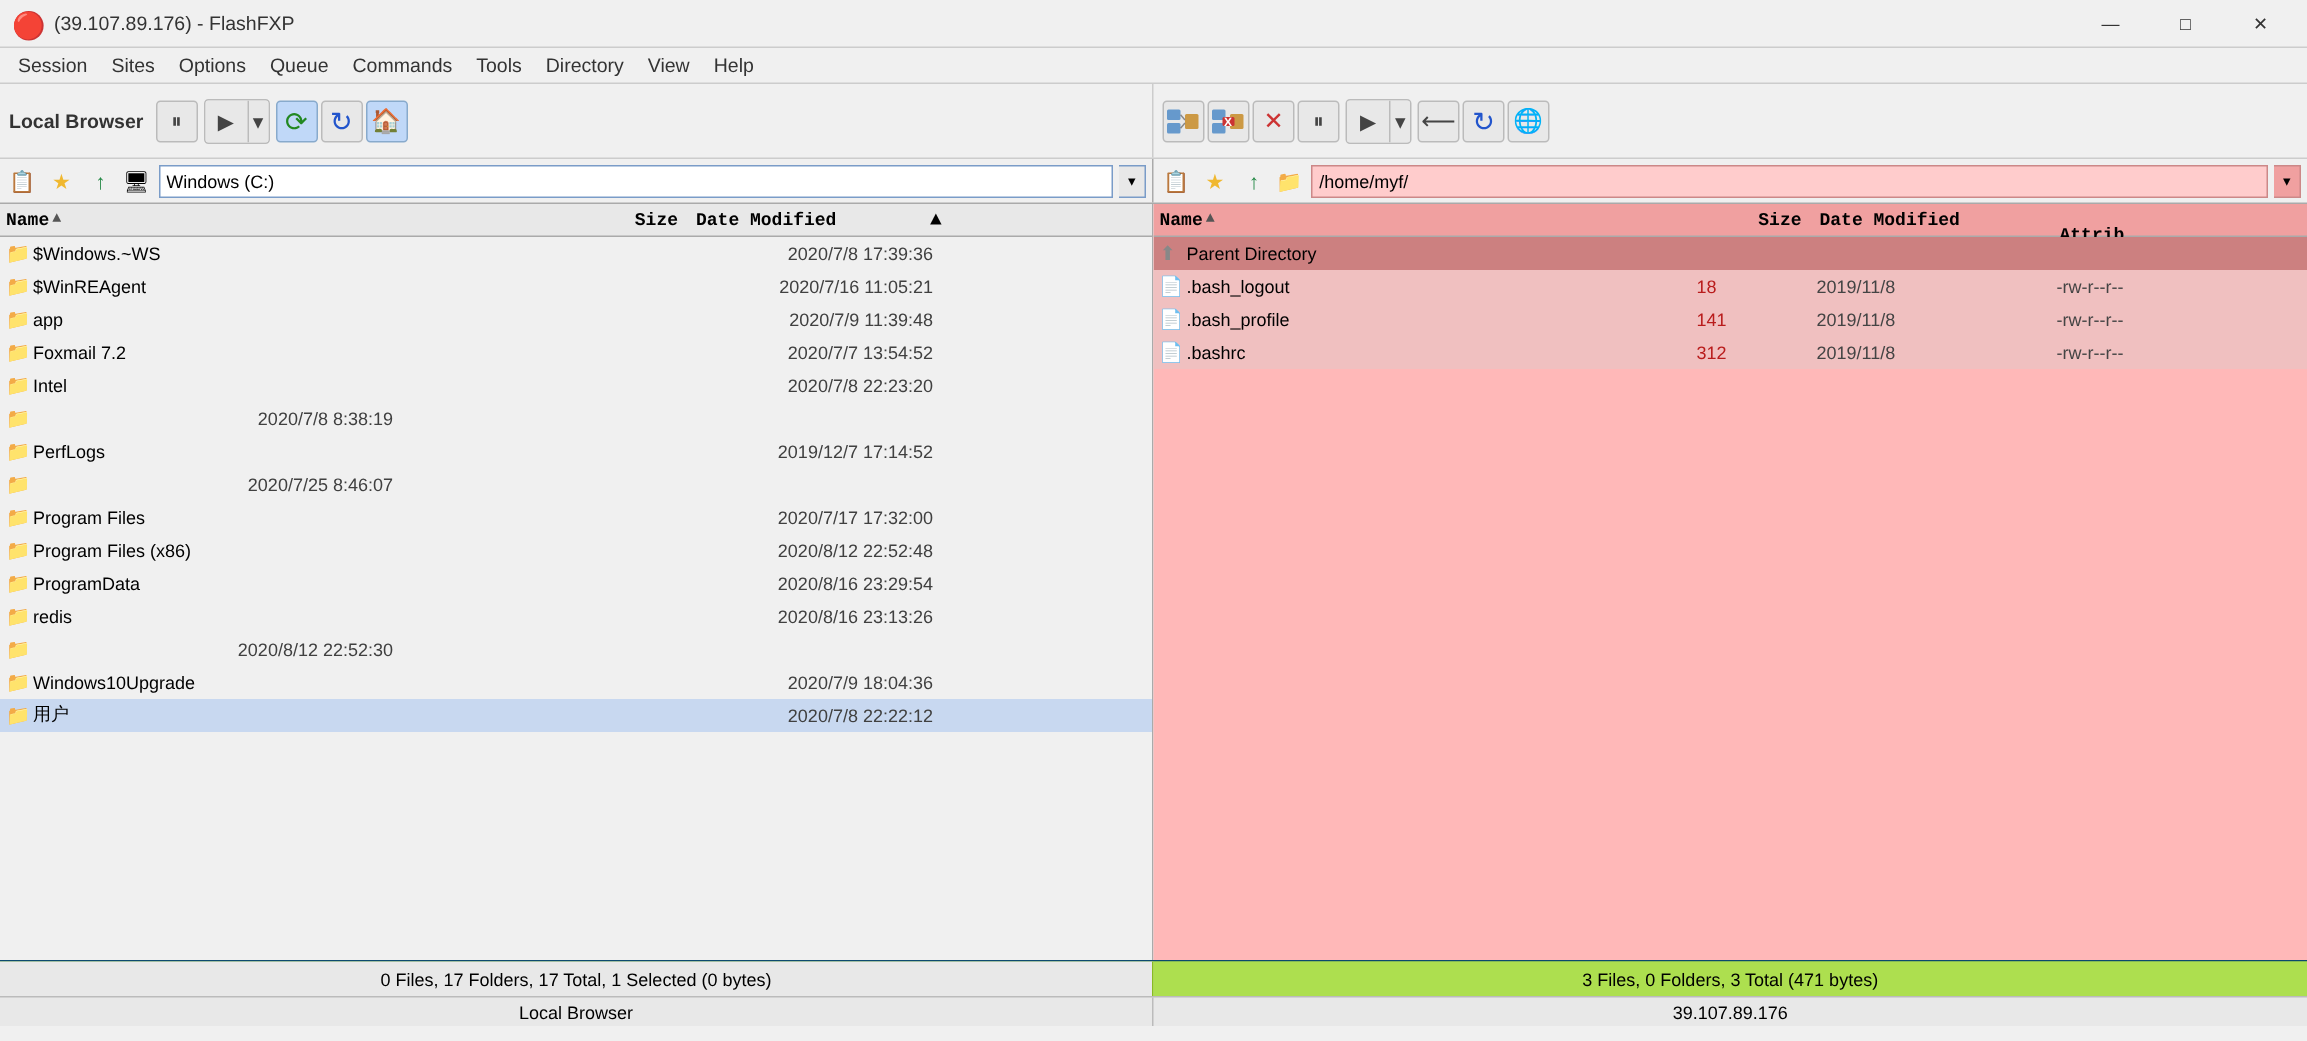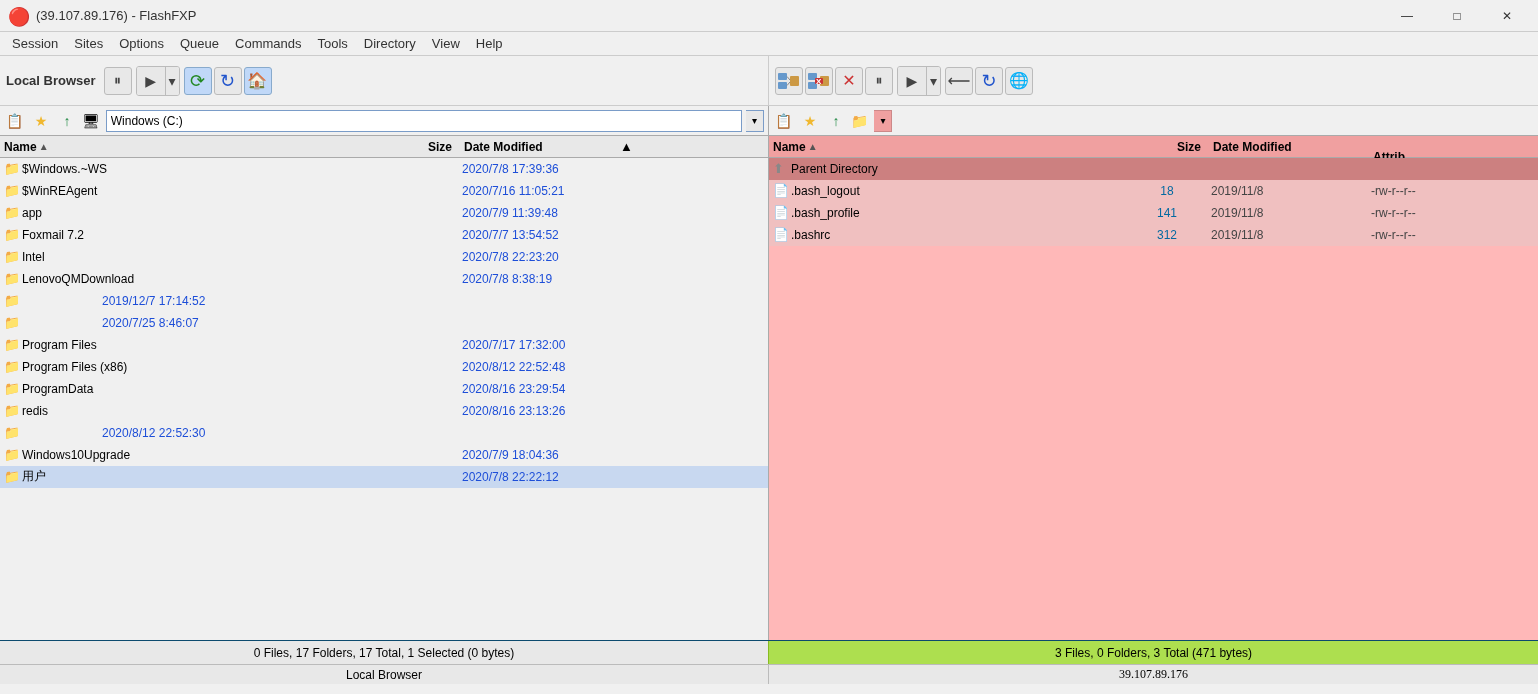--- a/index.html
+++ b/index.html
@@ -190,20 +190,21 @@
     }
 
     
     .panel-header {
       display: flex;
       align-items: center;
       background: #e8e8e8;
       border-bottom: 1px solid #aaa;
       height: 22px;
       flex-shrink: 0;
+      font-family: Liberation Mono, monospace;
     }
     .col-name { width: 380px; padding: 0 4px; display: flex; align-items: center; gap: 2px; font-size: 12px; font-weight: bold; }
     .col-size { width: 80px; text-align: right; padding: 0 8px; font-size: 12px; font-weight: bold; }
     .col-date { width: 160px; padding: 0 4px; font-size: 12px; font-weight: bold; }
     .col-scroll { width: 18px; }
 
     .remote-col-name { width: 360px; padding: 0 4px; display: flex; align-items: center; gap: 2px; font-size: 12px; font-weight: bold; }
     .remote-col-size { width: 80px; text-align: right; padding: 0 8px; font-size: 12px; font-weight: bold; }
     .remote-col-date { width: 160px; padding: 0 4px; font-size: 12px; font-weight: bold; }
     .remote-col-attrib { flex: 1; padding: 0 4px; font-size: 12px; font-weight: bold; margin-top: 20px; }
@@ -218,25 +219,25 @@
       display: flex;
       align-items: center;
       height: 22px;
       border-bottom: 1px solid transparent;
       cursor: pointer;
     }
 
     .file-icon { width: 18px; margin-left: 4px; font-size: 13px; flex-shrink: 0; }
     .file-name-cell { width: 360px; font-size: 12px; overflow: hidden; white-space: nowrap; text-overflow: ellipsis; padding-right: 4px; }
     .file-size-cell { width: 80px; text-align: right; padding-right: 8px; font-size: 12px; color: #444; }
-    .file-date-cell { width: 160px; font-size: 12px; color: #1d4ed8; }
+    .file-date-cell { width: 160px; font-size: 12px; color: #404040; text-align: right; }
 
     .remote-file-icon { width: 18px; margin-left: 4px; font-size: 13px; flex-shrink: 0; }
     .remote-file-name-cell { width: 340px; font-size: 12px; overflow: hidden; white-space: nowrap; text-overflow: ellipsis; padding-right: 4px; }
-    .remote-file-size-cell { width: 80px; text-align: center; padding-right: 8px; font-size: 12px; color: #0369a1; }
+    .remote-file-size-cell { width: 80px; text-align: left; padding-right: 8px; font-size: 12px; color: #b91c1c; }
     .remote-file-date-cell { width: 160px; font-size: 12px; color: #444; }
     .remote-file-attrib-cell { flex: 1; font-size: 12px; color: #444; }
 
     
     #status-area {
       display: flex;
       height: 24px;
       background: #addf4f;
       border-top: 1px solid #0c4a6e;
     }
@@ -264,21 +265,20 @@
     #local-bottom-label {
       width: 769px;
       display: flex; align-items: center; justify-content: center;
       font-size: 12px;
       border-right: 1px solid #bbb;
     }
     #remote-bottom-label {
       flex: 1;
       display: flex; align-items: center; justify-content: center;
       font-size: 12px;
-      font-family: Liberation Serif, serif;
     }
 
     
     .file-list::-webkit-scrollbar { width: 16px; }
     .file-list::-webkit-scrollbar-track { background: #f0f0f0; }
     .file-list::-webkit-scrollbar-thumb { background: #c0c0c0; border: 1px solid #999; }
 
     
     .sort-arrow { font-size: 10px; color: #555; }
 
@@ -372,20 +372,21 @@
     <span class="path-icon-btn" style="color:#228844;">↑</span>
     <span style="font-size:14px; margin-right:2px;">🖥</span>
     <input type="text" class="path-input" value="Windows (C:)" style="">
     <div class="path-dropdown">▾</div>
   </div>
   <div id="remote-path-bar">
     <span class="path-icon-btn">📋</span>
     <span class="path-icon-btn" style="color:#f0b830;">★</span>
     <span class="path-icon-btn" style="color:#228844;">↑</span>
     <span style="font-size:14px; margin-right:2px; color:#cc8800;">📁</span>
+    <input type="text" class="path-input-remote" value="/home/myf/" style="">
     <div class="path-dropdown-remote">▾</div>
   </div>
 </div>
 
 <div id="panels-area" style="display:flex; height:504px;">
 
   <div id="local-panel">
     <div class="panel-header">
       <div class="col-name">
         <span>Name</span>
@@ -421,26 +422,26 @@
           <span class="file-date-cell">2020/7/7 13:54:52</span>
         </div>
         <div class="file-row">
           <span class="file-icon folder-icon">📁</span>
           <span class="file-name-cell">Intel</span>
           <span class="file-size-cell"></span>
           <span class="file-date-cell">2020/7/8 22:23:20</span>
         </div>
         <div class="file-row">
           <span class="file-icon folder-icon">📁</span>
-          <span class="file-name-cell">LenovoQMDownload</span>
           <span class="file-size-cell"></span>
           <span class="file-date-cell">2020/7/8 8:38:19</span>
         </div>
         <div class="file-row">
           <span class="file-icon folder-icon">📁</span>
+          <span class="file-name-cell">PerfLogs</span>
           <span class="file-size-cell"></span>
           <span class="file-date-cell">2019/12/7 17:14:52</span>
         </div>
         <div class="file-row">
           <span class="file-icon folder-icon">📁</span>
           <span class="file-size-cell"></span>
           <span class="file-date-cell">2020/7/25 8:46:07</span>
         </div>
         <div class="file-row">
           <span class="file-icon folder-icon">📁</span>

